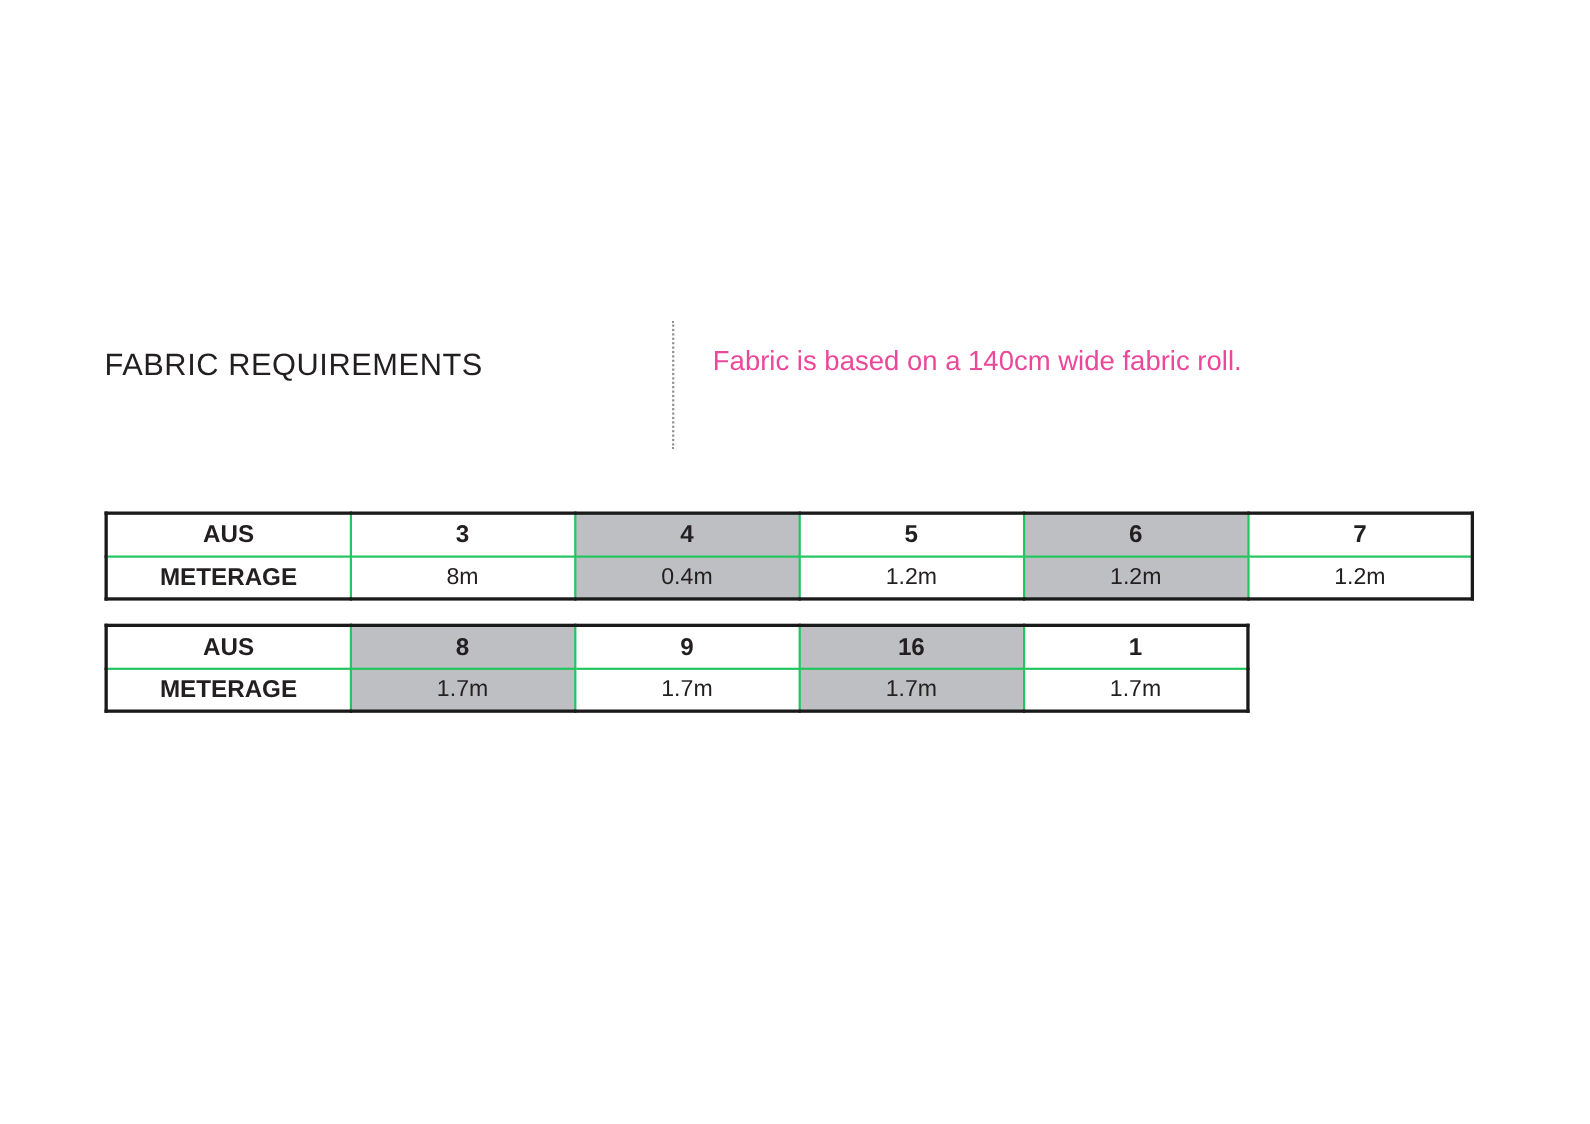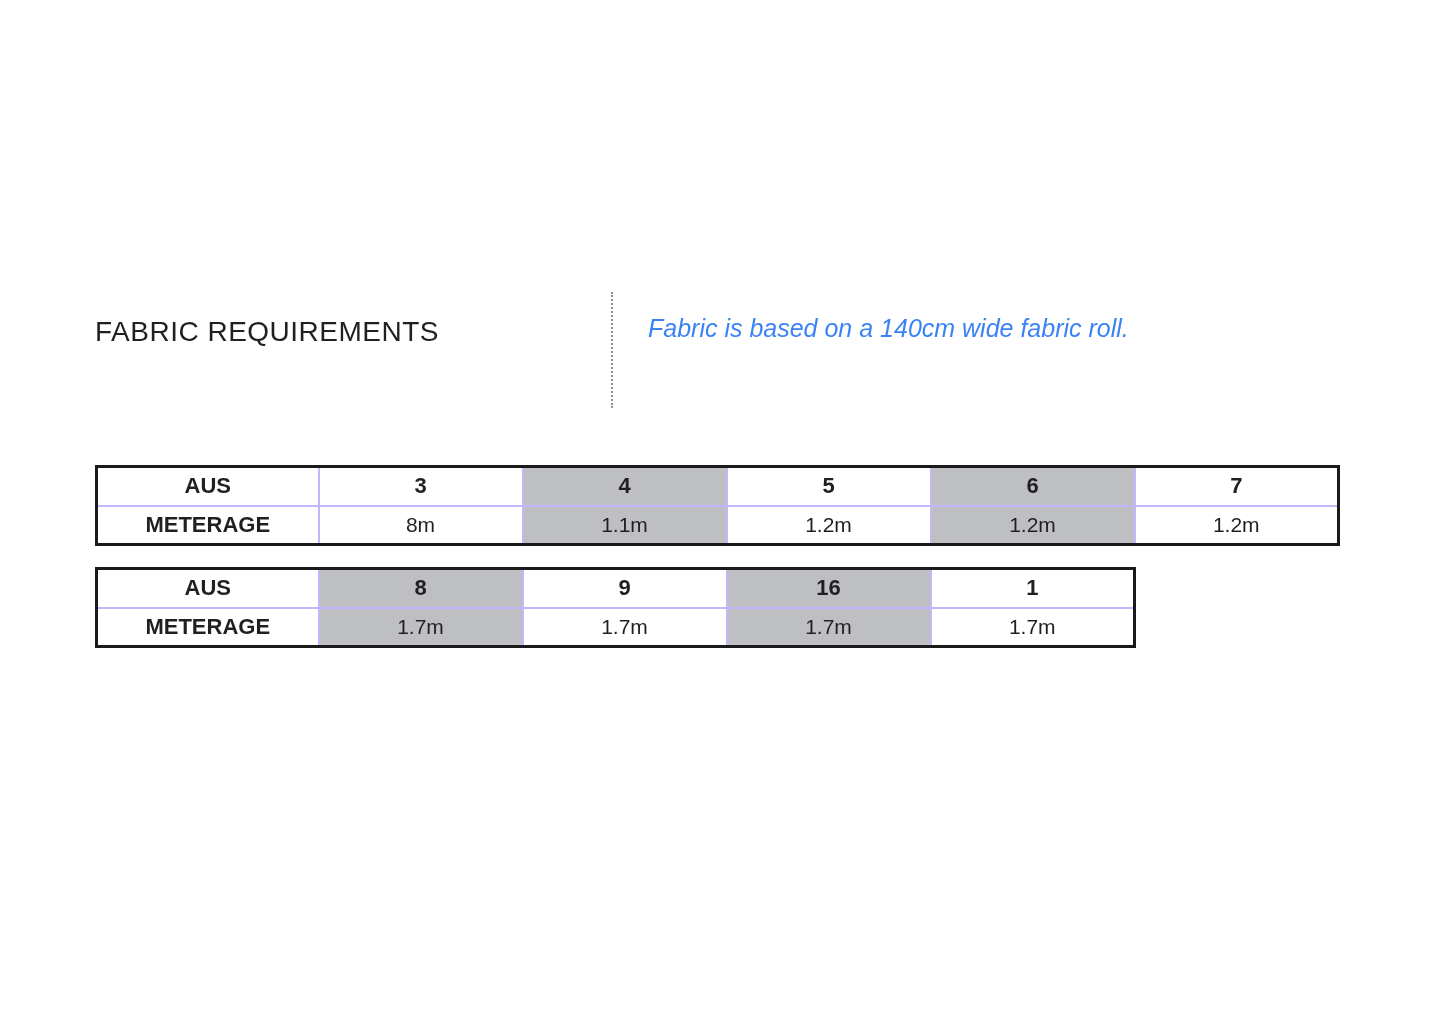--- a/index.html
+++ b/index.html
@@ -30,37 +30,36 @@
     height: 116px;
     width: 0;
     border-left: 2px dotted #8f8f93;
   }
   .fabric-note {
     position: absolute;
     left: 648px;
     top: 314px;
     font-size: 25px;
     font-weight: 400;
-    color: #3b82f6;
+    color: #ec4899;
     white-space: nowrap;
-    font-style: italic;
   }
 
   table.size-table {
     position: absolute;
     border-collapse: collapse;
     table-layout: fixed;
     background: #ffffff;
     border: 3px solid #1a1a1a;
   }
   #table-1 { left: 95px; top: 465px; }
   #table-2 { left: 95px; top: 567px; }
 
   table.size-table td, table.size-table th {
-    border: 2px solid #c4b5fd;
+    border: 2px solid #22c55e;
     height: 39px;
     text-align: center;
     vertical-align: middle;
     padding: 0;
     background: #ffffff;
   }
   .col-label { width: 222px; }
   .col-data  { width: 204px; }
 
   th.row-label { font-size: 22px; font-weight: 700; color: #231f20; }
@@ -93,21 +92,21 @@
         <th class="row-label">AUS</th>
         <td class="size-cell">3</td>
         <td class="size-cell shade">4</td>
         <td class="size-cell">5</td>
         <td class="size-cell shade">6</td>
         <td class="size-cell">7</td>
       </tr>
       <tr>
         <th class="row-label">METERAGE</th>
         <td class="meter-cell">8m</td>
-        <td class="meter-cell shade">1.1m</td>
+        <td class="meter-cell shade">0.4m</td>
         <td class="meter-cell">1.2m</td>
         <td class="meter-cell shade">1.2m</td>
         <td class="meter-cell">1.2m</td>
       </tr>
     </tbody>
   </table>
 
   <table class="size-table" id="table-2">
     <colgroup>
       <col class="col-label">

